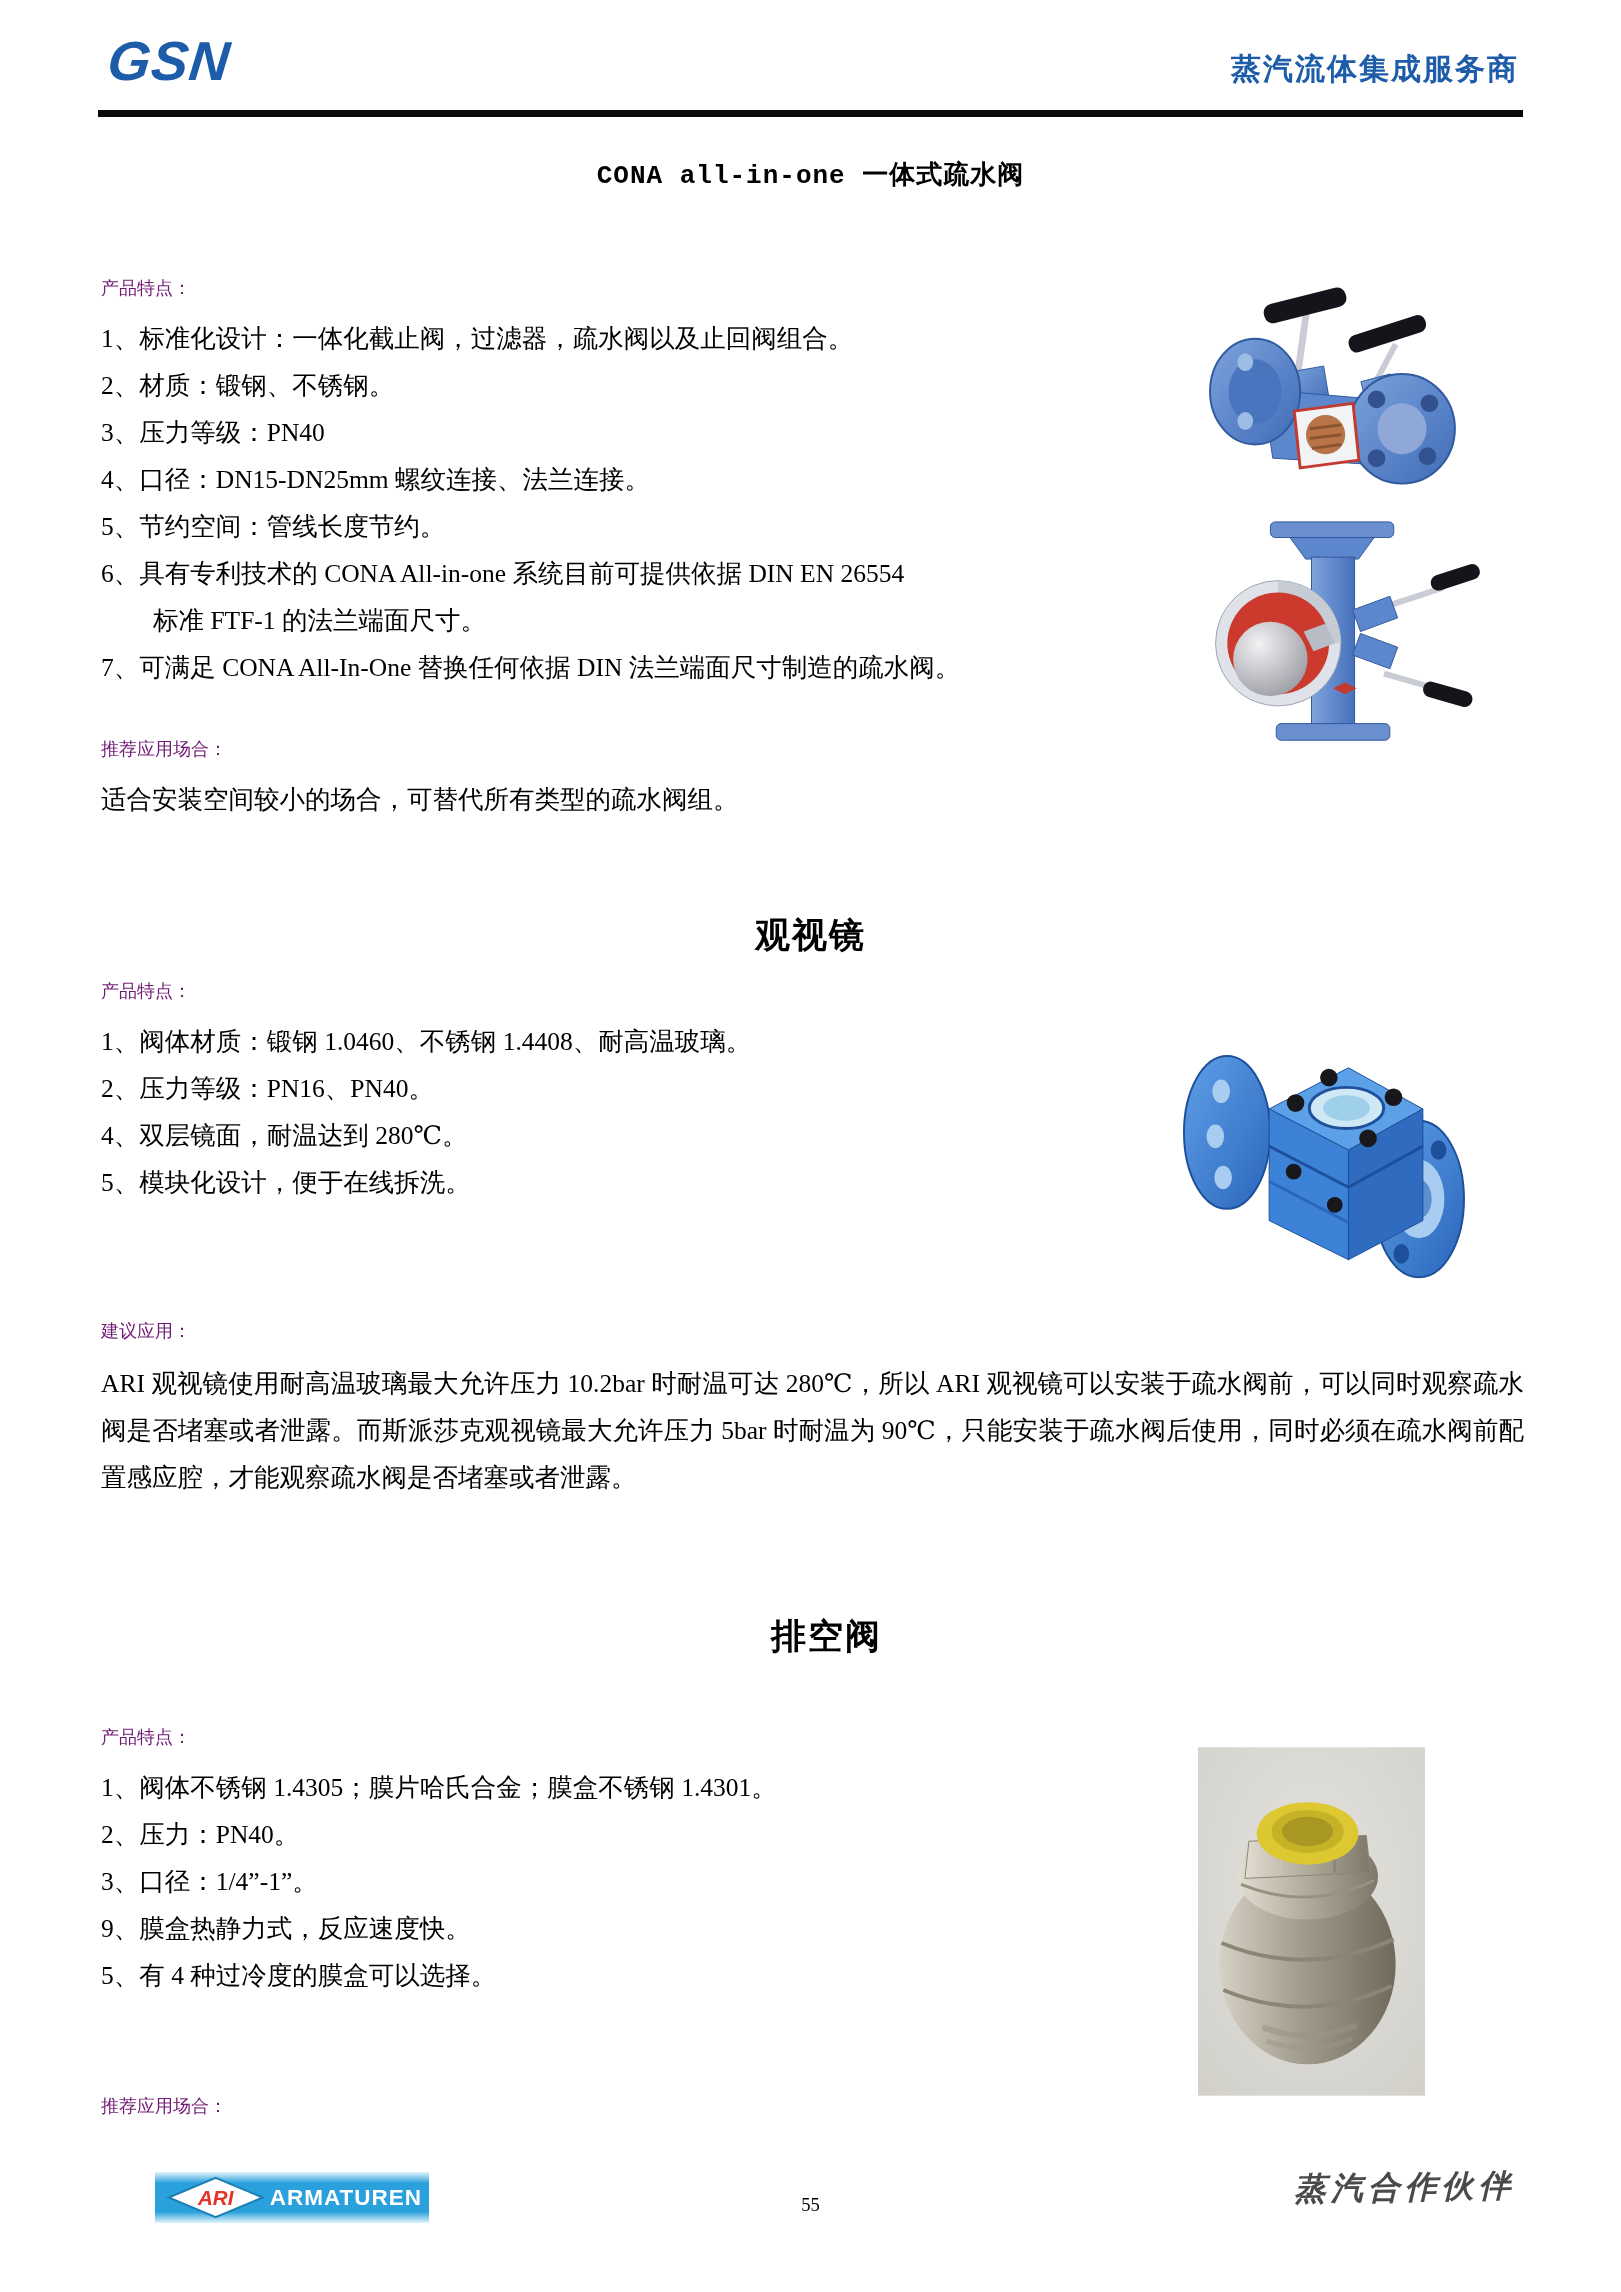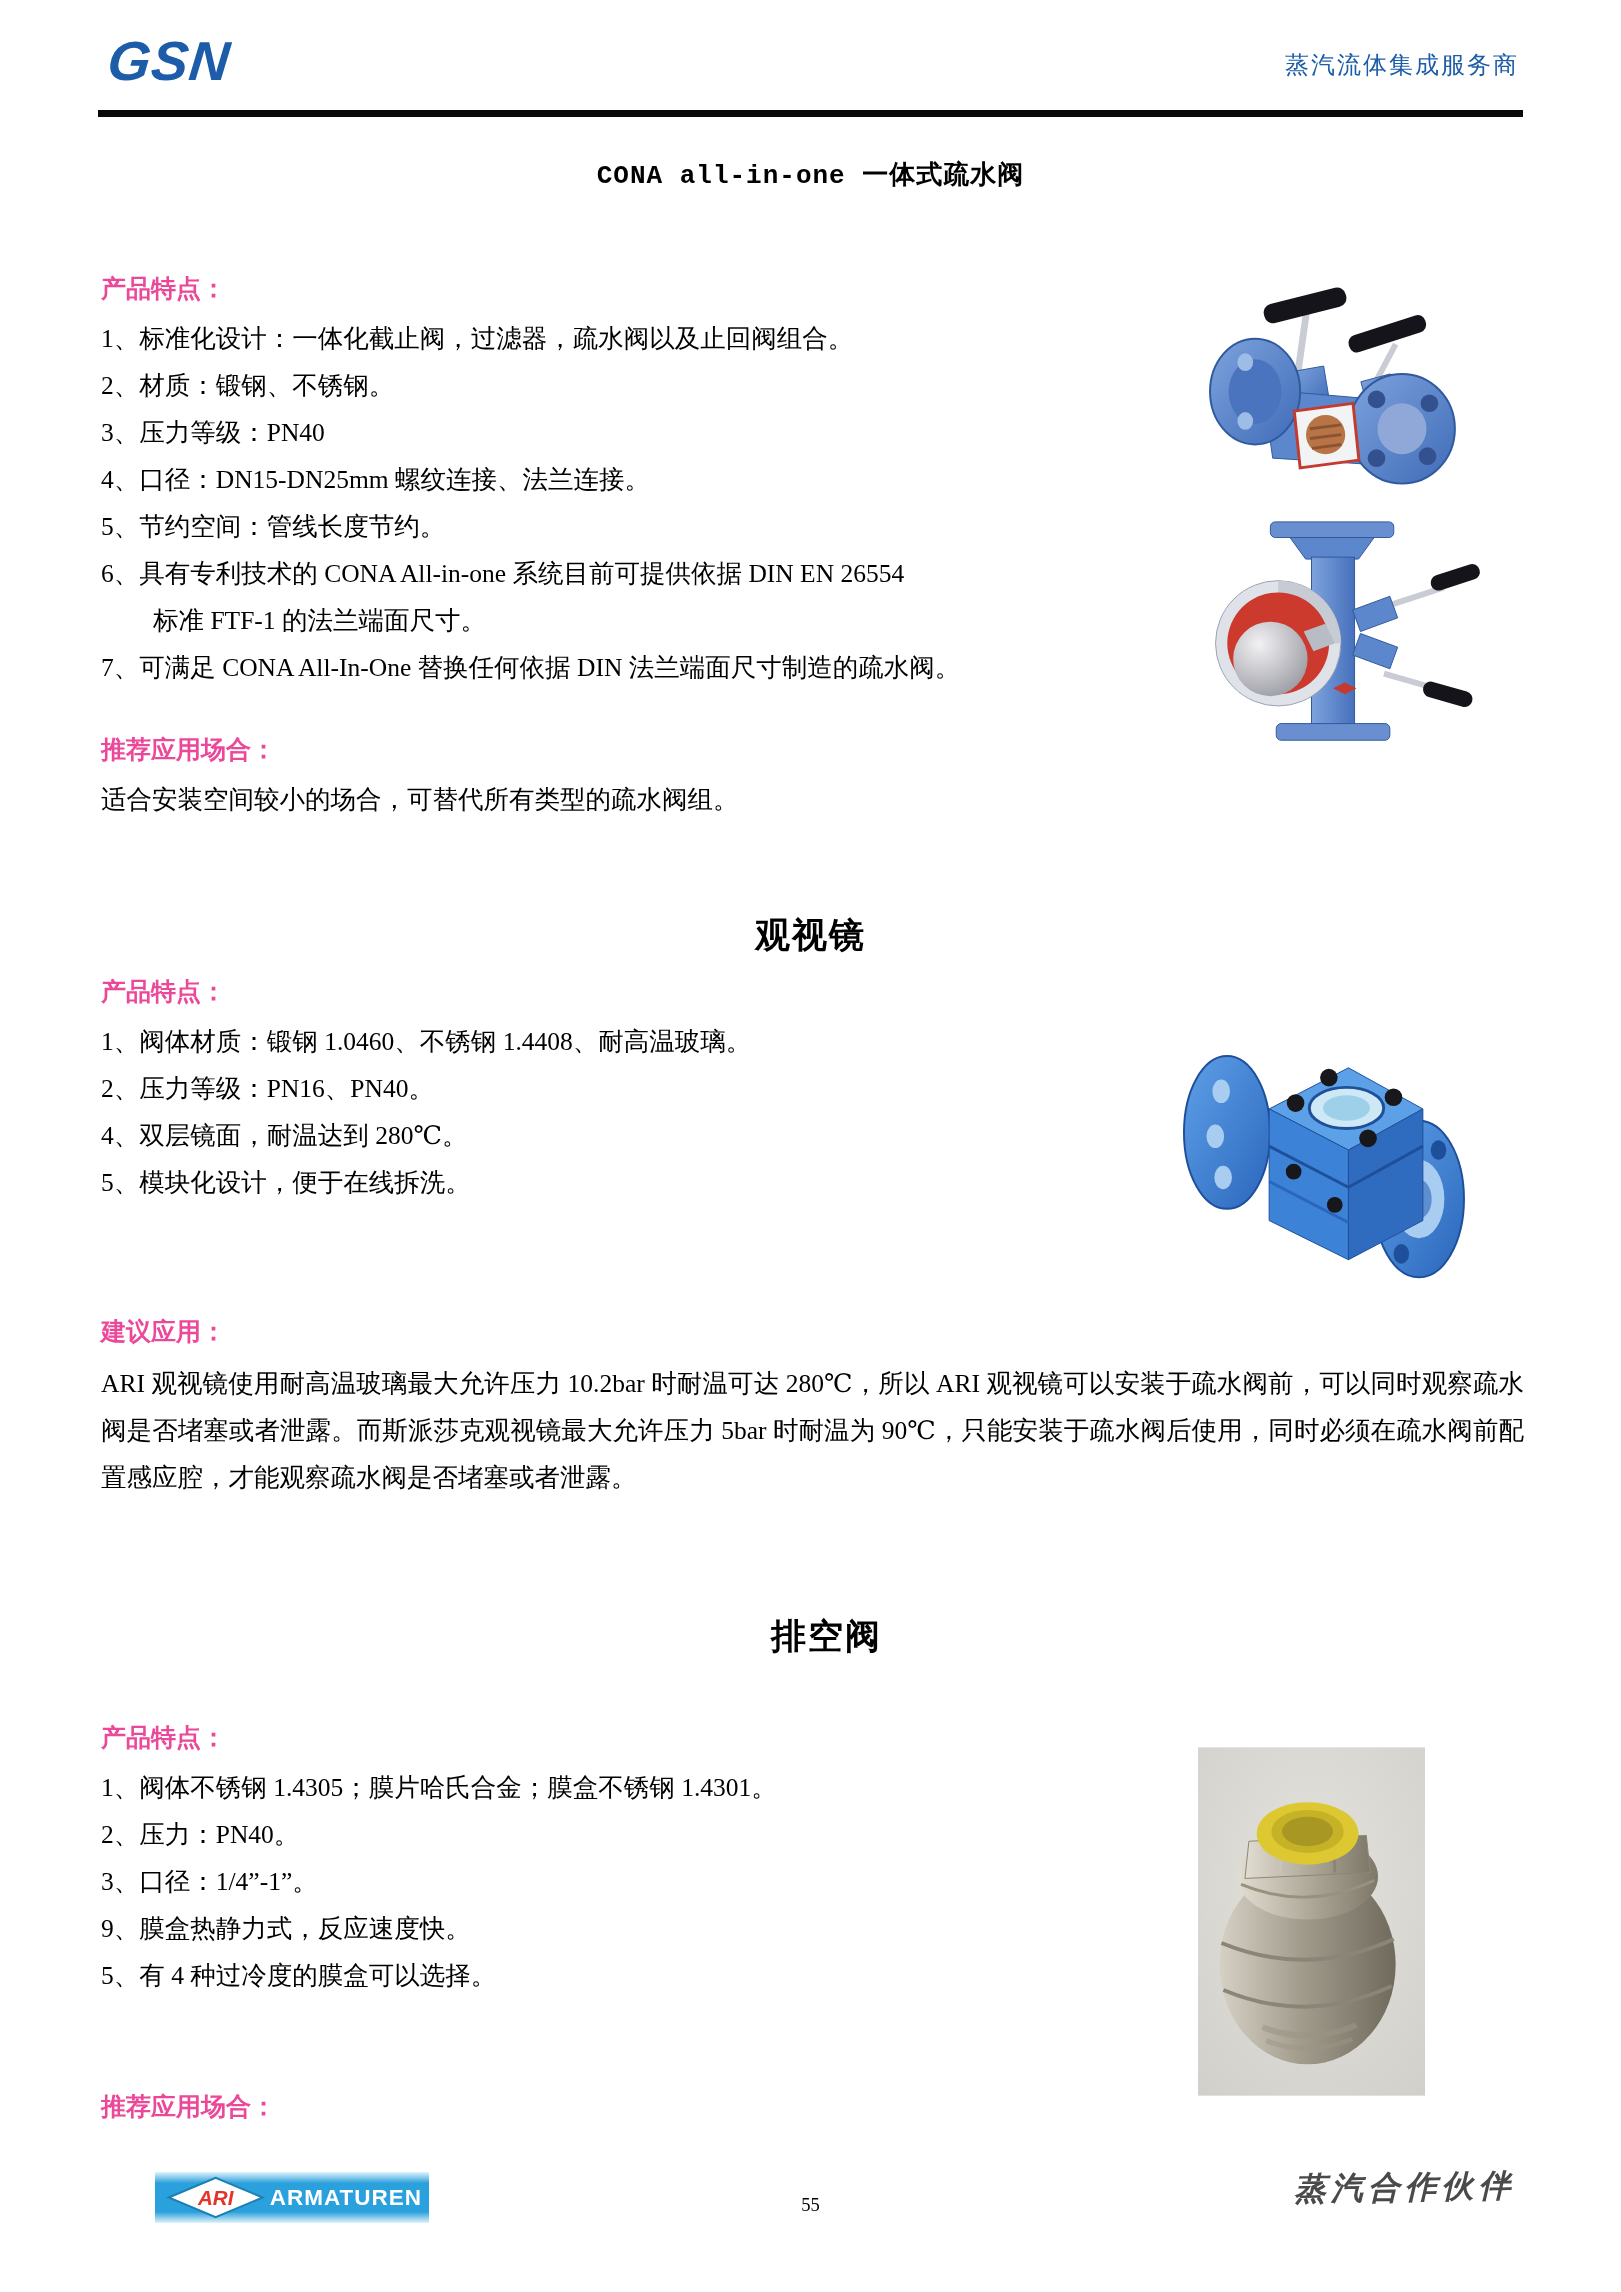--- a/index.html
+++ b/index.html
@@ -11,35 +11,35 @@
   }
   
   .gsn-logo {
     position:absolute; left:108px; top:29px;
     font-family:"Liberation Sans","DejaVu Sans",sans-serif;
     font-weight:bold; font-style:italic; font-size:55px; letter-spacing:1px;
     color:#1c5ca8; transform:skewX(-6deg);
   }
   .tagline {
     position:absolute; right:102px; top:49px; color:#1c5ca8;
-    font-weight:normal; font-size:24px; letter-spacing:2px;
+    font-weight:bold; font-size:30px; letter-spacing:2px;
   }
   .header-rule { position:absolute; left:98px; top:110px; width:1425px; height:6.9px; background:#0a0a0a; }
   
   .doc-title {
     position:absolute; left:0; top:157px; width:100%; text-align:center;
     font-size:26px; font-weight:bold; letter-spacing:1px;font-family:Liberation Mono, monospace;
   }
   .sec-title { position:absolute; left:0; width:100%; text-align:center; font-size:35px; font-weight:bold; letter-spacing:2px; }
   .sec-title.sightglass { top:912px; }
   .sec-title.vent { top:1613px;padding-left:32px; }
   .block { position:absolute; left:101px; width:1039px; }
   .block h3, .solo-heading {
     font-family:"Liberation Sans","DejaVu Sans",sans-serif;
-    font-size:25px; font-weight:bold; line-height:33px; color:#ec4899;
+    font-size:18px; font-weight:normal; line-height:33px; color:#701a75;
   }
   .block h3 { margin-bottom:9.8px; }
   .feature-list { list-style:none; }
   .feature-list li { font-size:25.5px; line-height:47px; white-space:nowrap; }
   .feature-list li.cont { padding-left:52px; }
   .block .app-text { font-size:25.5px; line-height:47px; margin-top:9.8px; }
   .block-cona-features   { top:272px; }
   .block-cona-recommend  { top:733px; }
   .block-sg-features     { top:975px; }
   .block-sg-advice       { top:1315px; width:1423px; }

